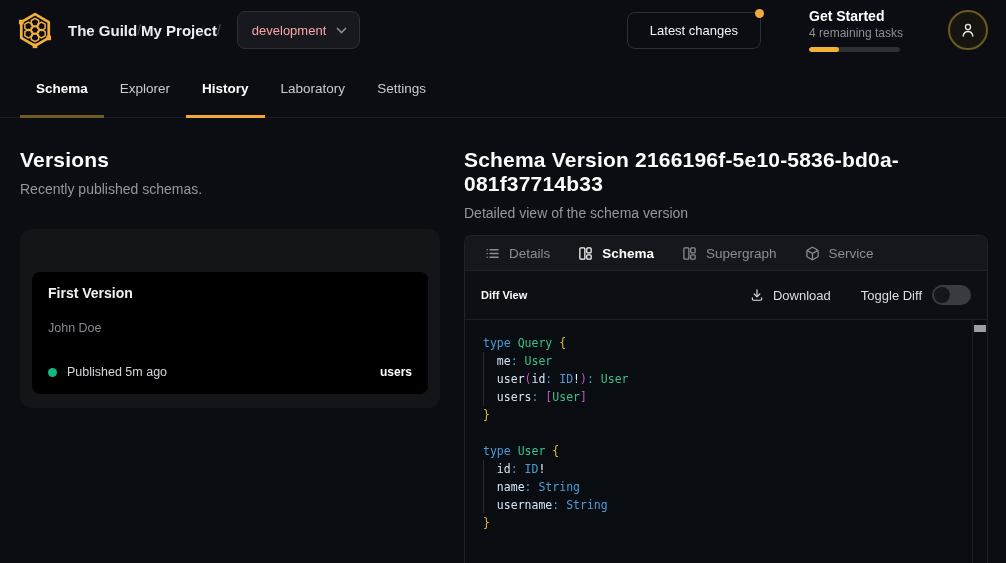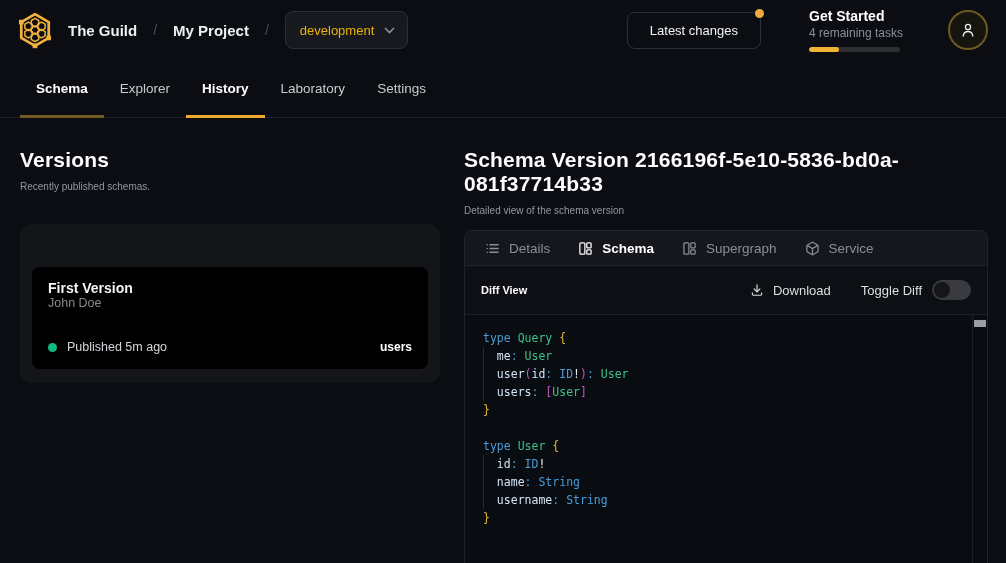--- a/index.html
+++ b/index.html
@@ -8,27 +8,27 @@
     background:#0b0d12;
     font-family:"Liberation Sans", sans-serif;
     color:#fff;
     -webkit-font-smoothing:antialiased;
   }
   svg { display:block; }
 
   
   .header { height:60px; display:flex; align-items:center; padding:0 18px 0 16px; }
   .logo { width:38px; height:38px; margin-right:14px; }
-  .crumbs { display:flex; align-items:center; gap:16px; font-size:15px;text-align:right; }
+  .crumbs { display:flex; align-items:center; font-size:15px;text-align:right; }
   .crumb { color:#eceef1; font-weight:600; cursor:pointer; }
   .crumb-sep { color:#4b4e55; font-size:14px; }
   .env-select {
     margin-left:2px; height:38px; display:flex; align-items:center; gap:10px;
     background:#17191e; border:1px solid #2c2f35; border-radius:8px;
-    padding:0 12px 0 14px; font-size:13px; color:#eab308; cursor:pointer;
+    padding:0 12px 0 14px; font-size:13px; color:#fca5a5; cursor:pointer;
   }
   .spacer { flex:1; }
   .latest-btn {
     position:relative; height:37px; padding:0 22px; border:1px solid #2c2f35;
     border-radius:8px; background:transparent; font-size:13px; color:#f2f3f5;
     display:flex; align-items:center; cursor:pointer;
   }
   .latest-dot { position:absolute; top:-4px; right:-4px; width:9px; height:9px;
     border-radius:50%; background:#f0a93c; }
   .get-started { margin-left:48px; width:91px; cursor:pointer; }
@@ -53,27 +53,27 @@
   .tab.dim::after { background:#6f5a21; }
   .tab.active::after { background:#f0a92e; }
   .cdn-link { margin-left:auto; display:flex; align-items:center; gap:9px;
     color:#f0b429; font-size:13.5px; font-weight:600; cursor:pointer; }
 
   
   .main { display:flex; height:445px; padding:30px 18px 0 20px; }
   .col-left { width:420px; margin-right:24px; flex:none; }
   .col-right { width:524px; flex:none; display:flex; flex-direction:column; }
   .sec-title { font-size:21px; font-weight:700; color:#fdfdfe; letter-spacing:.2px; }
-  .sec-sub { font-size:10px; color:#94979e; margin-top:9px; }
+  .sec-sub { font-size:14px; color:#94979e; margin-top:9px; }
 
   .versions-card { margin-top:32px; background:#141519; border-radius:12px;
     padding:43px 12px 14px 12px; }
   .version-item { background:#000000; border-radius:8px; padding:13px 16px 15px; cursor:pointer; }
   .vi-name { font-size:14px; font-weight:700; color:#f2f3f5; }
-  .vi-author { font-size:12.5px; color:#85888f; margin-top:0; }
+  .vi-author { font-size:12.5px; color:#85888f; margin-top:20px; }
   .vi-row { display:flex; align-items:center; margin-top:30px; }
   .vi-dot { width:9px; height:9px; border-radius:50%; background:#10b981; margin-right:10px; }
   .vi-status { font-size:12.5px; color:#d2d5d9; }
   .vi-service { margin-left:auto; font-size:12px; font-weight:700; color:#fff; }
 
   
   .panel { margin-top:14px; flex:1; border:1px solid #20232a; border-bottom:none;
     border-radius:8px 8px 0 0; overflow:hidden; display:flex; flex-direction:column; }
   .panel-tabs { height:35px; background:#15171c; border-bottom:1px solid #20232a;
     display:flex; align-items:center; gap:28px; padding:0 20px; flex:none; }

